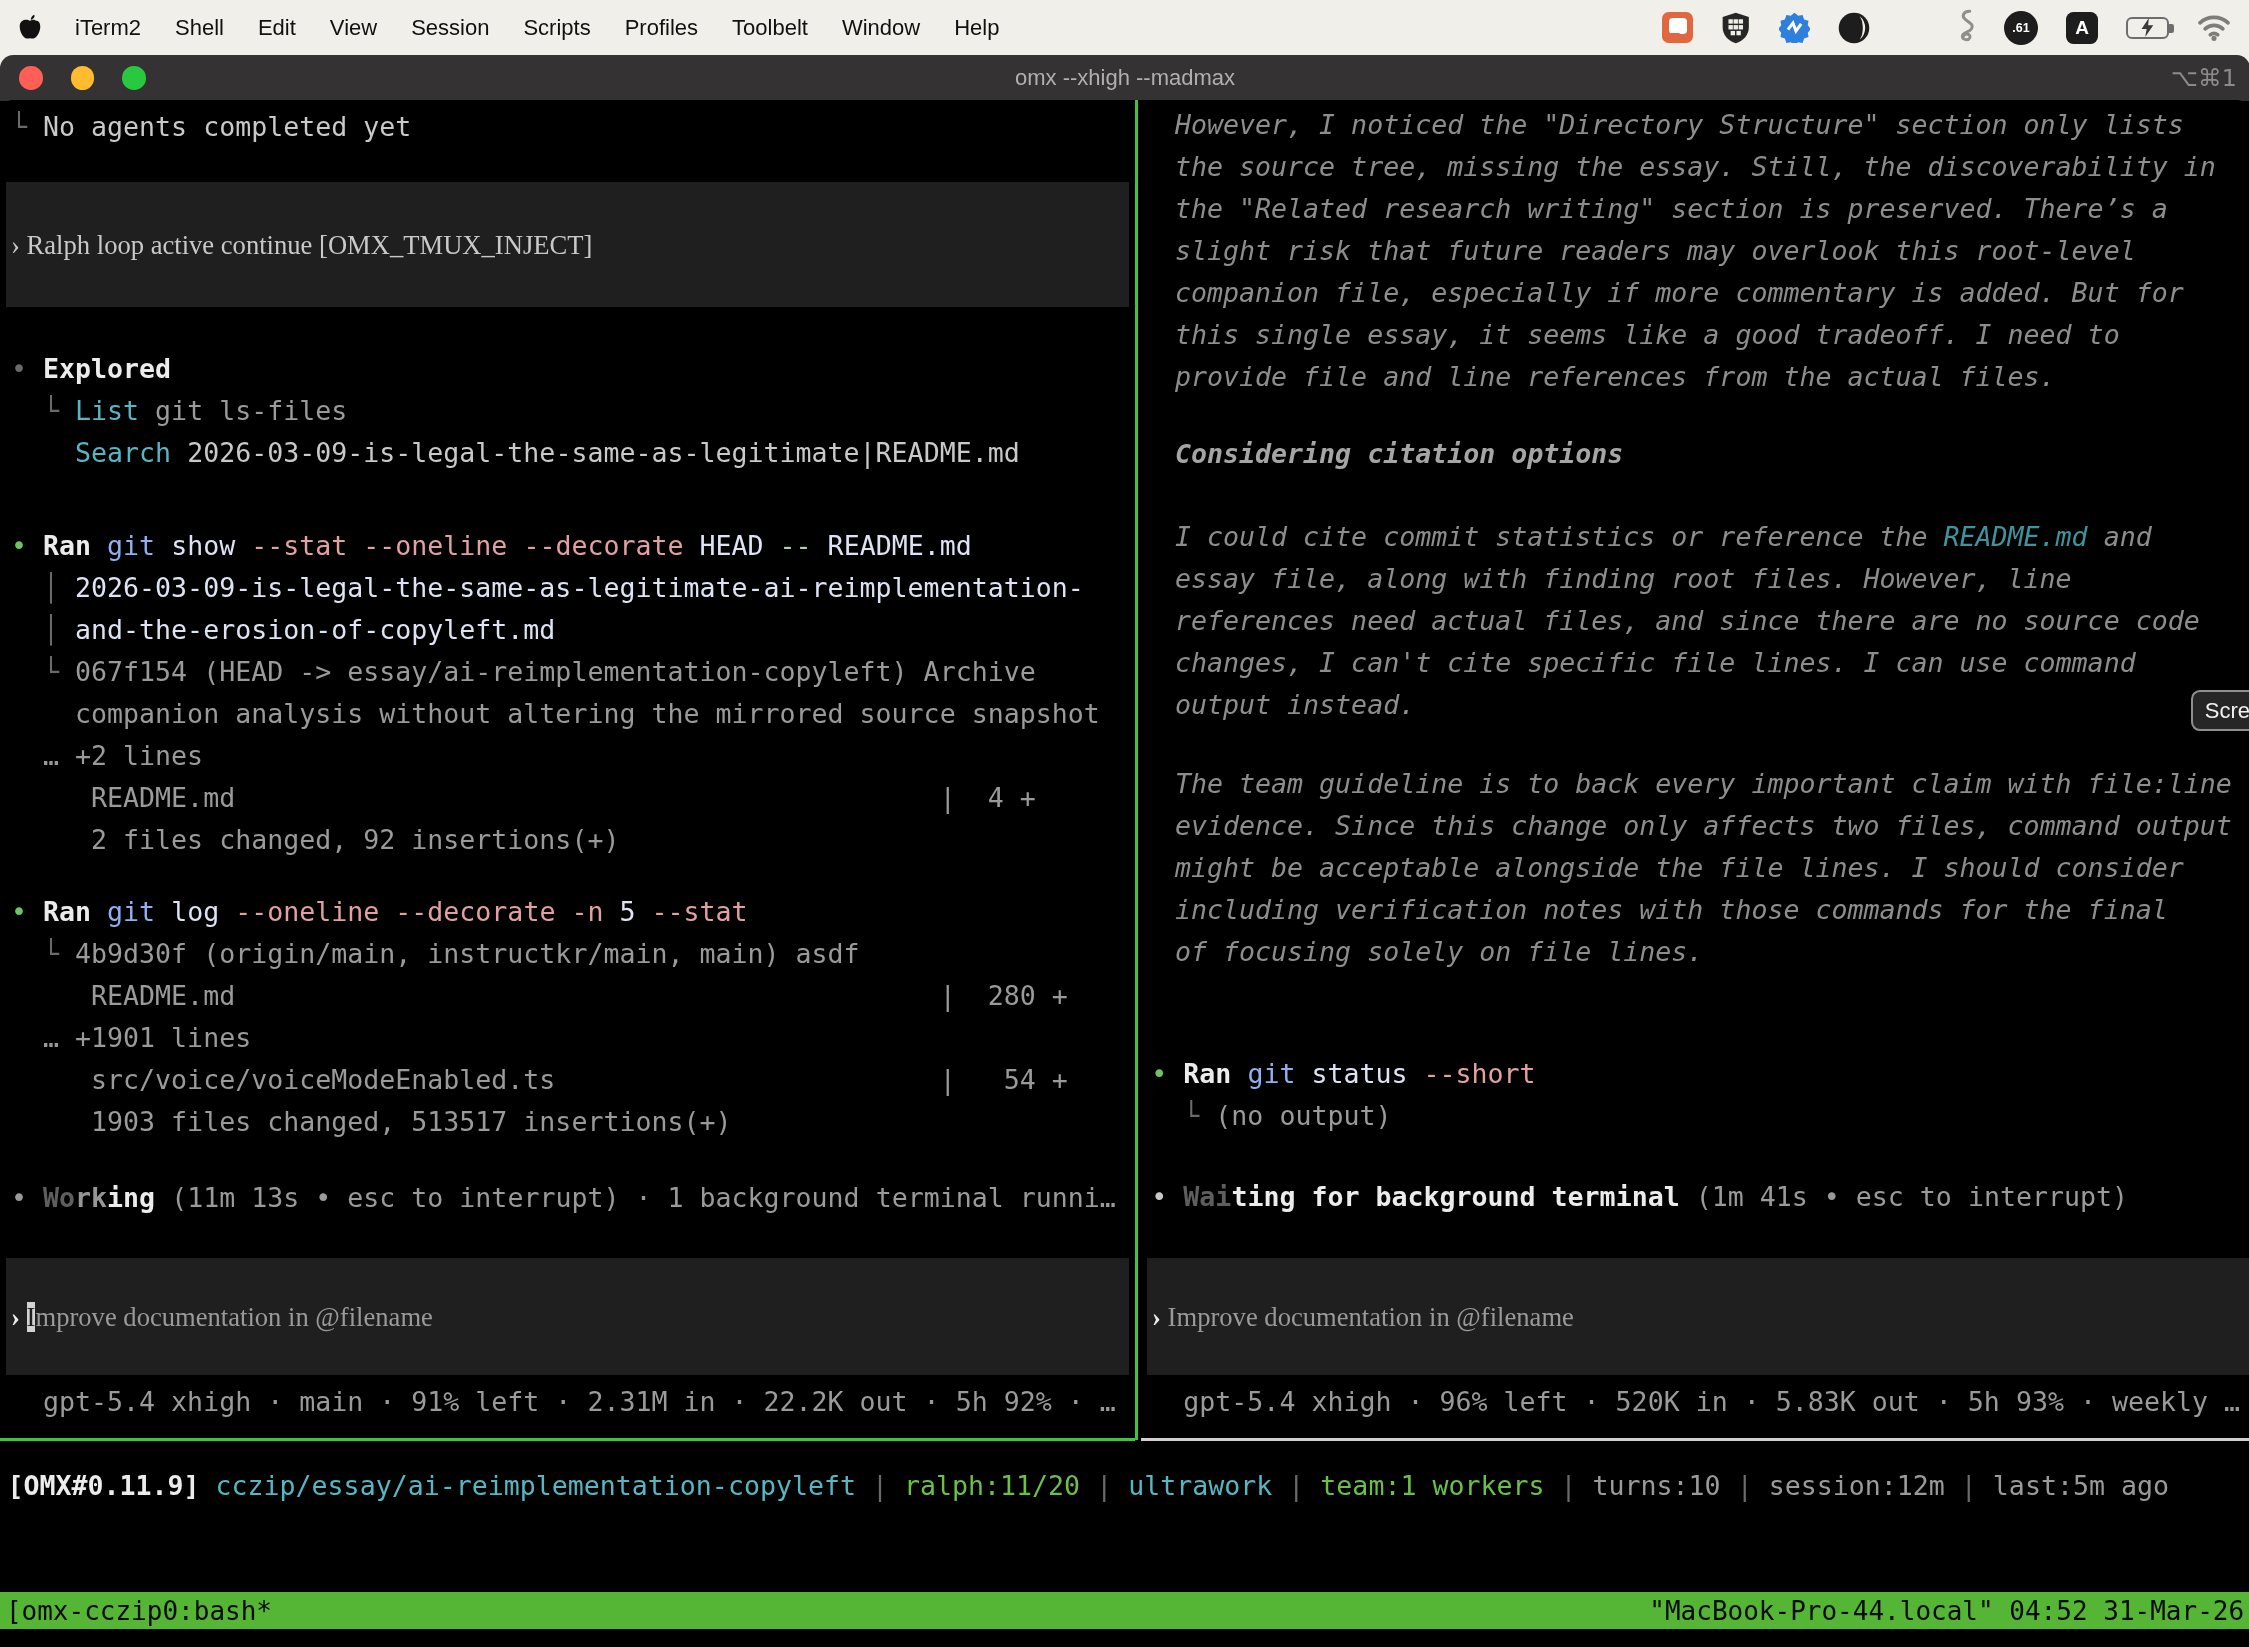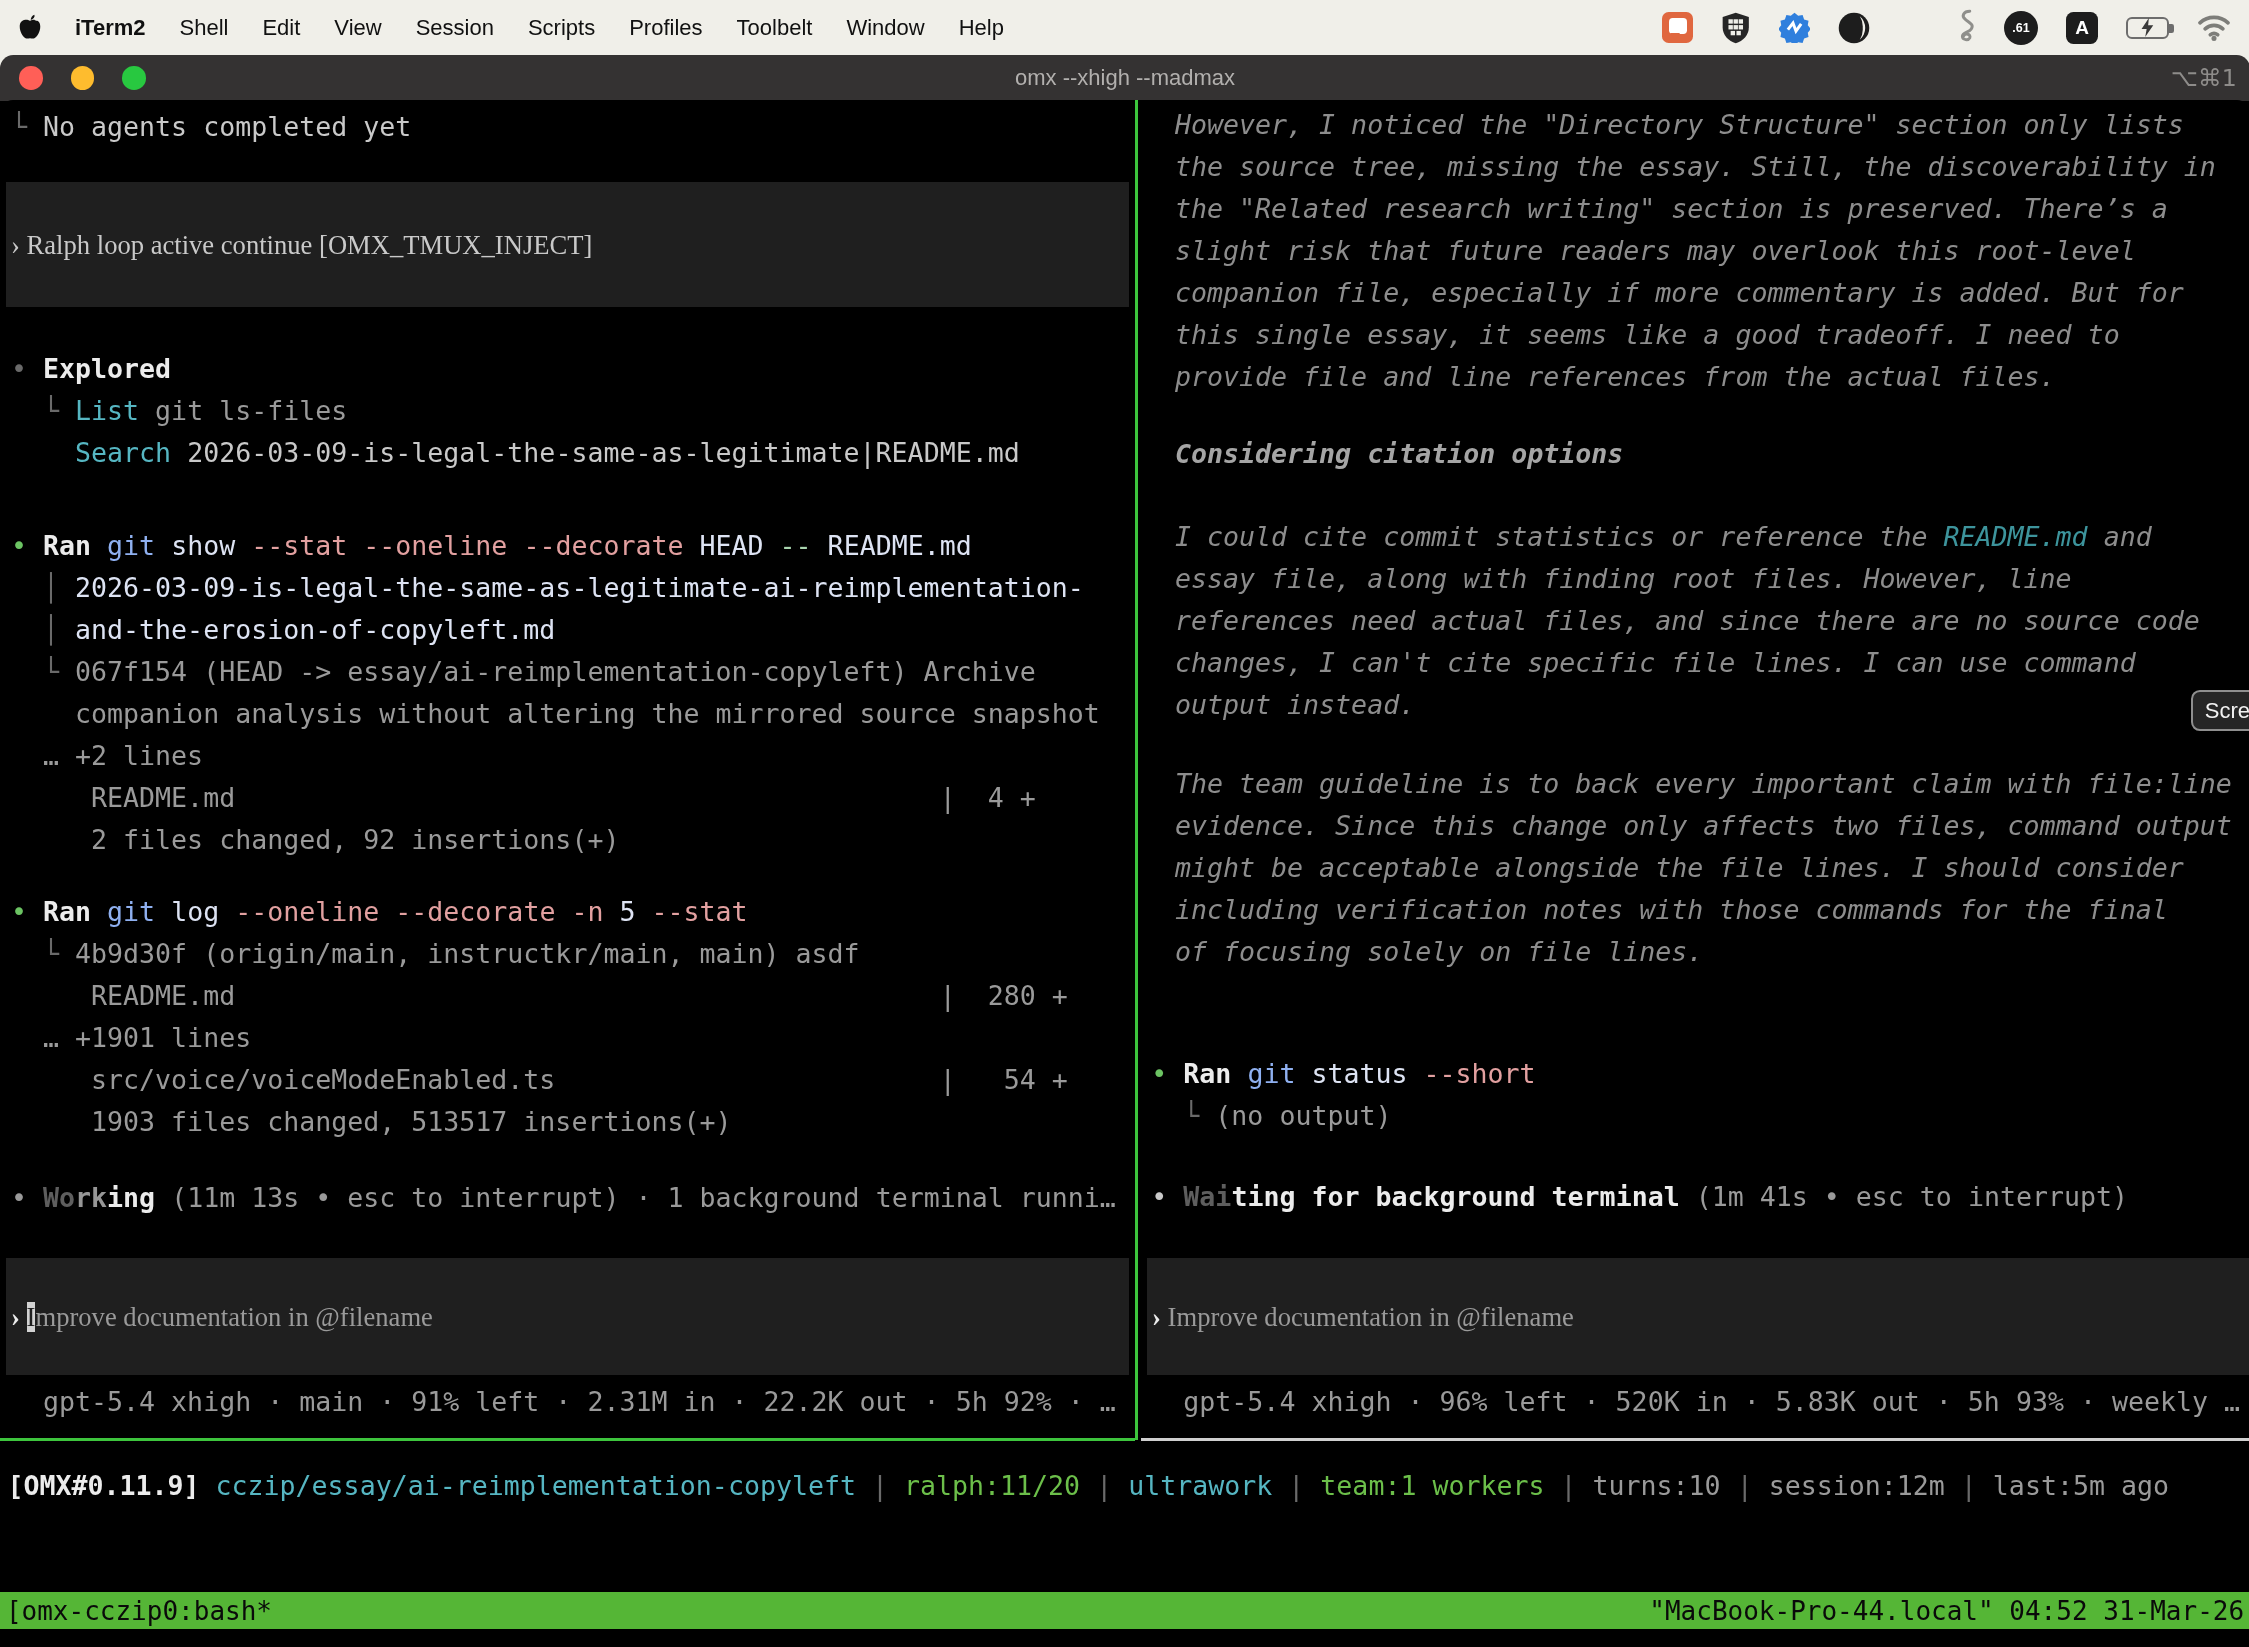--- a/index.html
+++ b/index.html
@@ -4,21 +4,21 @@
 <style>
   * { margin:0; padding:0; box-sizing:border-box; }
   html,body { width:2250px; height:1648px; background:#000; overflow:hidden; }
   body { position:relative; font-family:"DejaVu Sans Mono",monospace; }
 
   
   .menubar { position:absolute; top:0; left:0; width:2250px; height:55px;
     background:#f0efe9; display:flex; align-items:center; justify-content:space-between;
     padding:0 19px; font-family:"Liberation Sans",sans-serif; font-size:22px; color:#111; }
   .menubar-left { display:flex; align-items:center; gap:34px; }
-  .menubar-left .app-name { font-weight:bold; }
+  .menubar-left .app-name { font-weight:normal; }
   .menubar-right { display:flex; align-items:center; gap:28px; }
   .mb-item { cursor:default; }
   .mi { display:flex; align-items:center; justify-content:center; }
 
   .icon-chat { width:31px; height:31px; background:#e0673f; border-radius:6.6px; position:relative; }
   .icon-chat::before { content:""; position:absolute; left:6.6px; top:5.9px; width:17.7px; height:16px; background:#fff; border-radius:3.7px; }
   .icon-chat::after { content:""; position:absolute; left:8px; top:20.7px; border-left:5.2px solid transparent; border-right:5.2px solid transparent; border-top:7.4px solid #e0673f; }
   .icon-grid { display:grid; grid-template-columns:repeat(3,7.4px); grid-template-rows:repeat(3,7.4px); gap:3.7px; }
   .icon-grid i { border-radius:50%; }
   .circle-dark { width:34px; height:34px; border-radius:50%; background:#1d1d1d; color:#fff; display:flex; align-items:center; justify-content:center; font-size:12.5px; font-weight:bold; }

